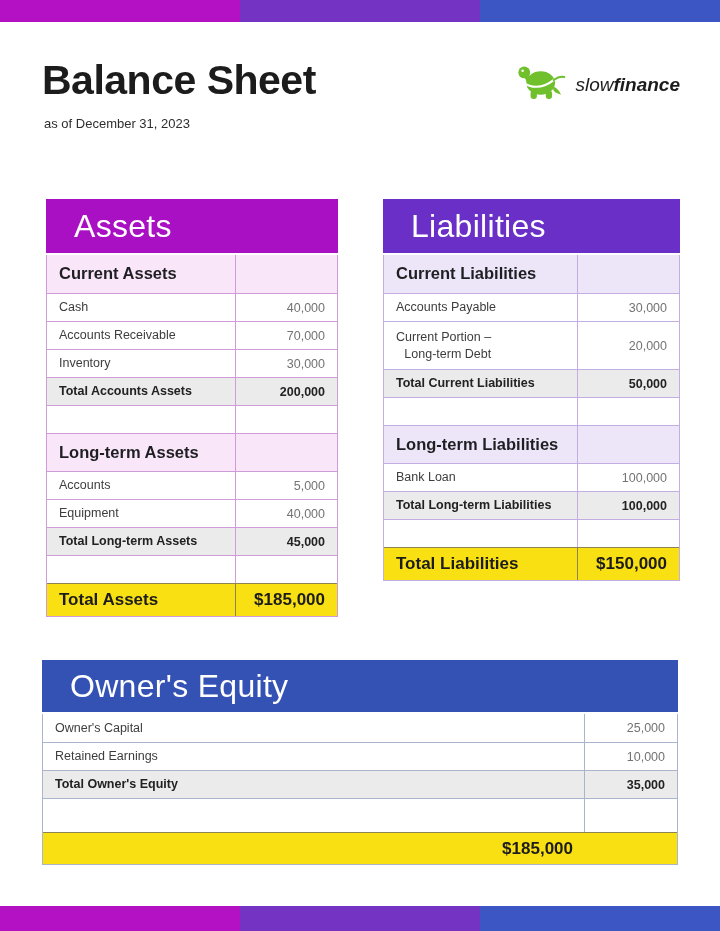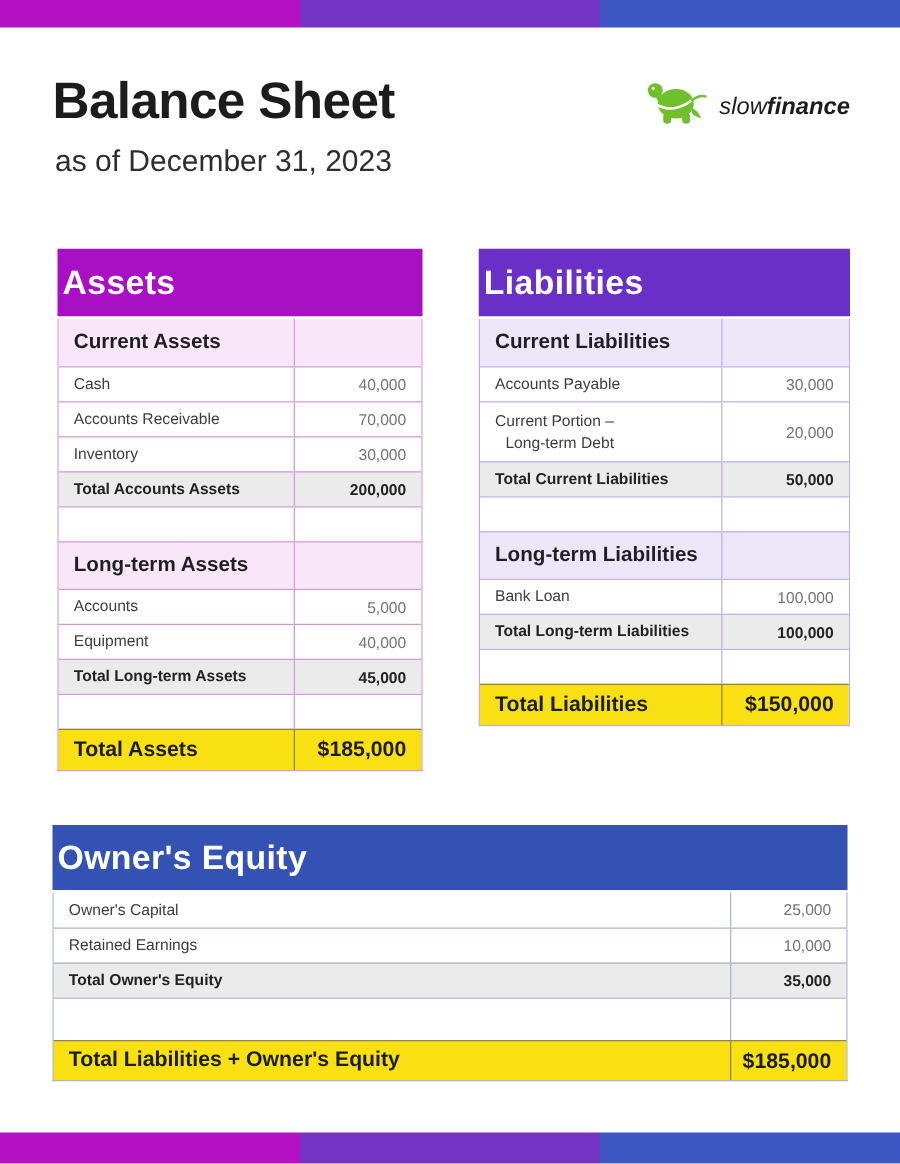--- a/index.html
+++ b/index.html
@@ -19,39 +19,39 @@
   .seg-purple  { background:#7533c4; }
   .seg-blue    { background:#3c57c4; }
 
   
   .doc-title {
     position:absolute; left:42px; top:57px;
     font-size:41px; font-weight:700; color:#1c1c1c; letter-spacing:-0.5px;
   }
   .doc-subtitle {
     position:absolute; left:44px; top:116px;
-    font-size:24px; font-weight:400; color:#2e2e2e;
+    font-size:13px; font-weight:400; color:#2e2e2e;
   }
   .brand {
     position:absolute; top:62px; right:40px;
     display:flex; align-items:center; gap:9px;
   }
   .brand .wordmark { font-size:19px; color:#1c1c1c;font-style:italic; }
   .brand .wordmark .light { font-weight:500; }
   .brand .wordmark .bold  { font-weight:800; }
 
   
   .table { position:absolute; }
   .table-assets      { left:46px;  top:199px; width:292px; }
   .table-liabilities { left:383px; top:199px; width:297px; }
   .table-equity      { left:42px;  top:660px; width:636px; }
 
   .table .band {
-    height:54px; display:flex; align-items:center; padding-left:4px;
-    color:#ffffff; font-size:27px; font-weight:700; letter-spacing:0.3px;
+    height:54px; display:flex; align-items:center; padding-left:28px;
+    color:#ffffff; font-size:32px; font-weight:400; letter-spacing:0.3px;
   }
   .table-assets .band      { background:#a90fc3; }
   .table-liabilities .band { background:#6a2fc6; }
   .table-equity .band      { background:#3352b4; height:52px; }
 
   .table-assets      { --border:#cf9bd8; --section-bg:#f9e7f9; }
   .table-liabilities { --border:#c3aee3; --section-bg:#ede6f8; }
   .table-equity      { --border:#aab4cc; --section-bg:#ededf3; }
 
   .tbody { border:1px solid var(--border); border-top:none; margin-top:2px; }
@@ -227,21 +227,20 @@
         </div>
         <div class="trow row-subtotal">
           <div class="cell label">Total Owner's Equity</div>
           <div class="cell value">35,000</div>
         </div>
         <div class="trow row-spacer">
           <div class="cell label"></div>
           <div class="cell value"></div>
         </div>
         <div class="trow row-total">
-          <div class="cell label">Total Liabilities + Owner's Equity</div>
           <div class="cell value">$185,000</div>
         </div>
       </div>
   </div>
 
   <div class="tri-bar bottom">
     <div class="seg seg-magenta"></div>
     <div class="seg seg-purple"></div>
     <div class="seg seg-blue"></div>
   </div>

